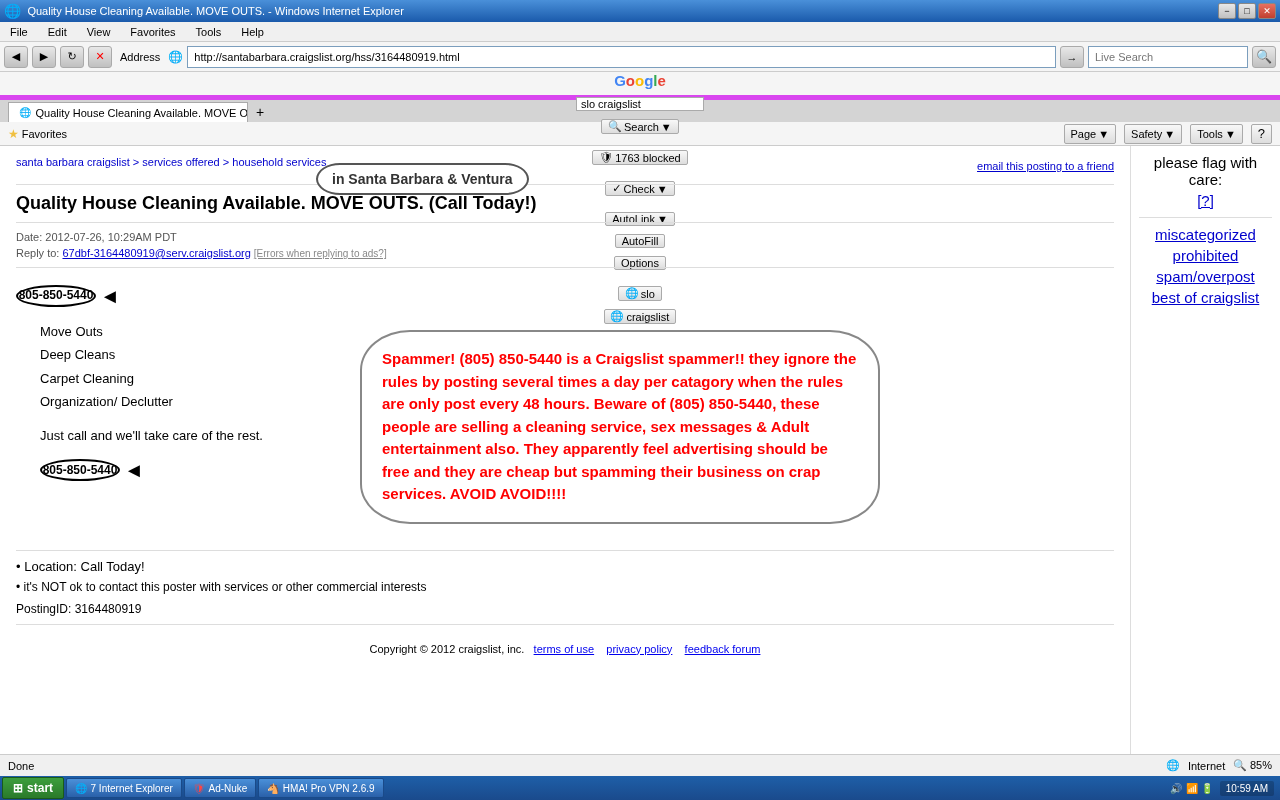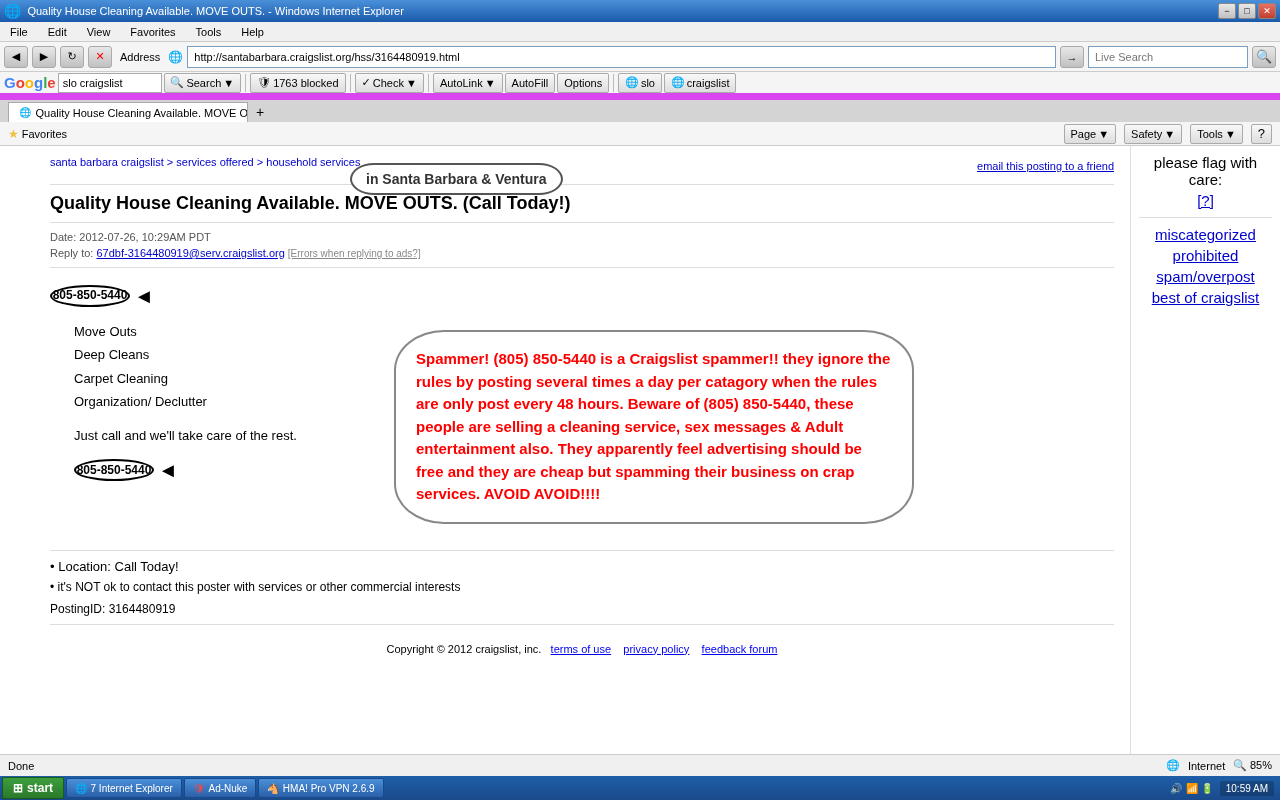--- a/index.html
+++ b/index.html
@@ -77,28 +77,29 @@
       background: white;
     }
 
     
     #toolbar {
       background: #f5f5f5;
       height: 28px;
       display: flex;
       align-items: center;
       padding: 0 4px;
-      gap: 2px;
-      border-bottom: 7px solid #d946ef;
+      gap: 8px;
+      border-bottom: 5px solid #d946ef;
+      flex-direction: column;
     }
     .google-box {
       display: flex; align-items: center; gap: 2px;
     }
     #google-input {
-      width: 104px; height: 20px;
+      width: 128px; height: 20px;
       border: 1px solid #aaa;
       padding: 0 4px;
       font-size: 11px;
     }
     .toolbar-btn {
       height: 20px;
       padding: 0 6px;
       background: linear-gradient(to bottom, #f8f8f8, #ddd);
       border: 1px solid #aaa;
       border-radius: 2px;
@@ -140,21 +141,20 @@
       max-width: 240px; overflow: hidden; white-space: nowrap;
     }
     .tab-icon { color: #4a90d9; font-size: 10px; }
     .tab-new { width: 20px; height: 20px; display: flex; align-items: center; justify-content: center; font-size: 14px; cursor: pointer; }
 
     
     #content-area {
       display: flex;
       height: calc(800px - 22px - 20px - 30px - 28px - 24px - 22px - 24px);
       overflow-y: auto;
-      padding-left: 34px;
     }
 
     #main-content {
       flex: 1;
       padding: 10px 16px;
       overflow-y: auto;
     }
 
     #sidebar {
       width: 150px;

